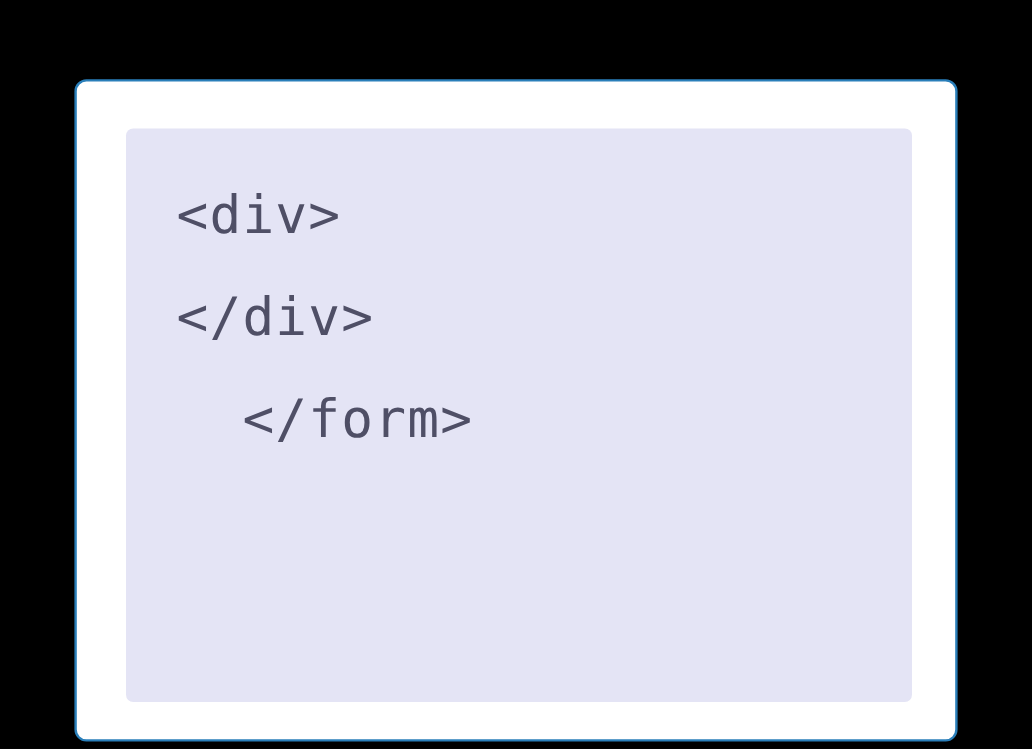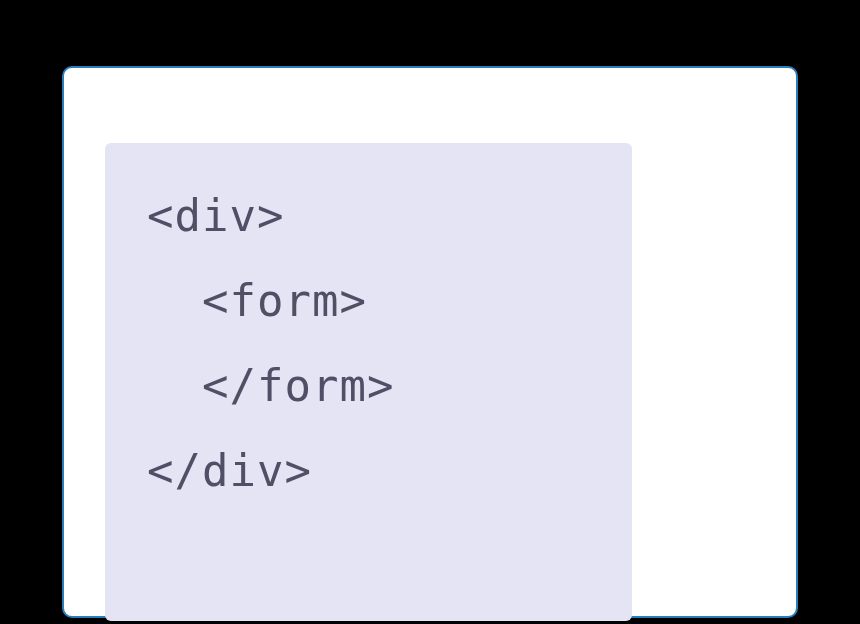--- a/index.html
+++ b/index.html
@@ -30,43 +30,41 @@
     width: 736px;
     height: 552px;
     background: var(--card-bg);
     border: 2px solid var(--card-border);
     border-radius: 10px;
   }
   .code-block {
     position: absolute;
     left: 41px;
     top: 39px;
-    width: 527px;
+    width: 655px;
     height: 478px;
     background: var(--code-bg);
     border-radius: 6px;
     padding: 30px 0 0 42px;
     overflow: hidden;
-    margin-top: 36px;
   }
   .code-line {
     display: block;
     white-space: pre;
     font-family: "DejaVu Sans Mono", "Liberation Mono", monospace;
     font-size: 44px;
     line-height: 85px;
     color: var(--code-text);
     letter-spacing: 1px;
   }
 </style>
 </head>
 <body>
 
 <div class="page">
   <div class="card">
     <div class="code-block">
       <span class="code-line">&lt;div&gt;</span>
-      <span class="code-line">  &lt;form&gt;</span>
+      <span class="code-line">&lt;/div&gt;</span>
       <span class="code-line">  &lt;/form&gt;</span>
-      <span class="code-line">&lt;/div&gt;</span>
     </div>
   </div>
 </div>
 
 </body></html>

